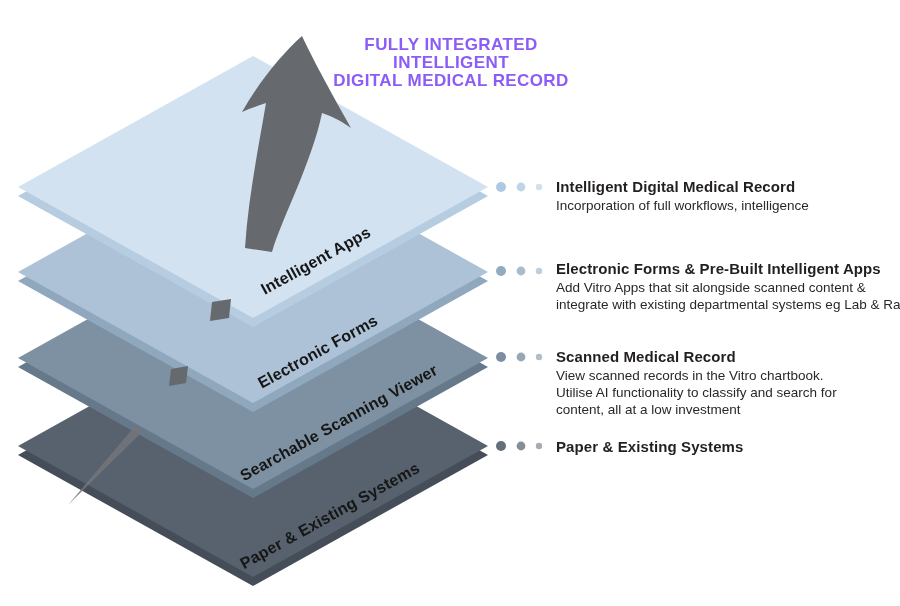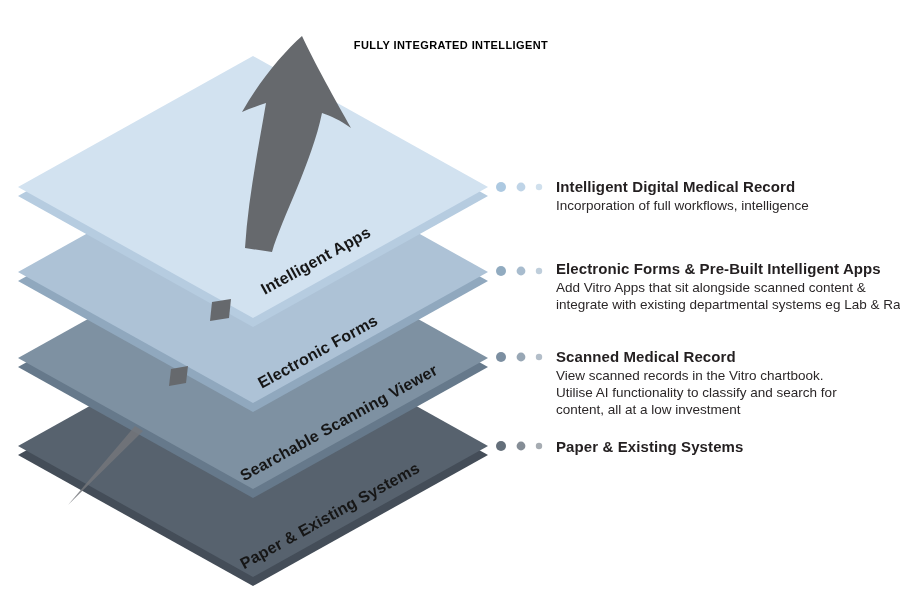--- a/index.html
+++ b/index.html
@@ -3,21 +3,21 @@
 <meta charset="utf-8">
 <style>
   html,body{margin:0;padding:0;background:#ffffff;}
   .stage{
     position:relative;width:900px;height:606px;overflow:hidden;background:#ffffff;
     font-family:"Liberation Sans", sans-serif;
   }
   .layers-svg{position:absolute;left:0;top:0;}
   .diagram-title{
     position:absolute;left:306px;top:36px;width:290px;text-align:center;
-    font-size:11px;font-weight:bold;line-height:18px;color:#000000;letter-spacing:.4px;
+    font-size:17px;font-weight:bold;line-height:18px;color:#8b5cf6;letter-spacing:.4px;
   }
   .layer-label{
     position:absolute;white-space:nowrap;font-size:16px;font-weight:bold;color:#161616;
     transform:translate(-50%,-50%) rotate(-29deg);letter-spacing:.2px;
   }
   .annotation-row{position:absolute;left:556px;width:352px;}
   .annotation-row h3{
     margin:0;font-size:15px;font-weight:bold;color:#231f20;line-height:19px;letter-spacing:.1px;
   }
   .annotation-row p{
@@ -74,20 +74,21 @@
     </g>
     <g>
       <circle cx="501" cy="446" r="5" fill-opacity="0.95" fill="#5c6773"></circle>
       <circle cx="521" cy="446" r="4.4" fill-opacity="0.75" fill="#5c6773"></circle>
       <circle cx="539" cy="446" r="3.2" fill-opacity="0.55" fill="#5c6773"></circle>
     </g>
   </svg>
 
   <div class="diagram-title">
     <div>FULLY INTEGRATED INTELLIGENT</div>
+    <div>DIGITAL MEDICAL RECORD</div>
   </div>
 
   <div class="layer-label" style="left:316px;top:261px;">Intelligent Apps</div>
   <div class="layer-label" style="left:318px;top:352px;">Electronic Forms</div>
   <div class="layer-label" style="left:339px;top:423px;">Searchable Scanning Viewer</div>
   <div class="layer-label" style="left:330px;top:516px;">Paper &amp; Existing Systems</div>
 
   <div class="annotation-row" style="top:177px;">
     <h3>Intelligent Digital Medical Record</h3>
     <p>Incorporation of full workflows, intelligence</p>

